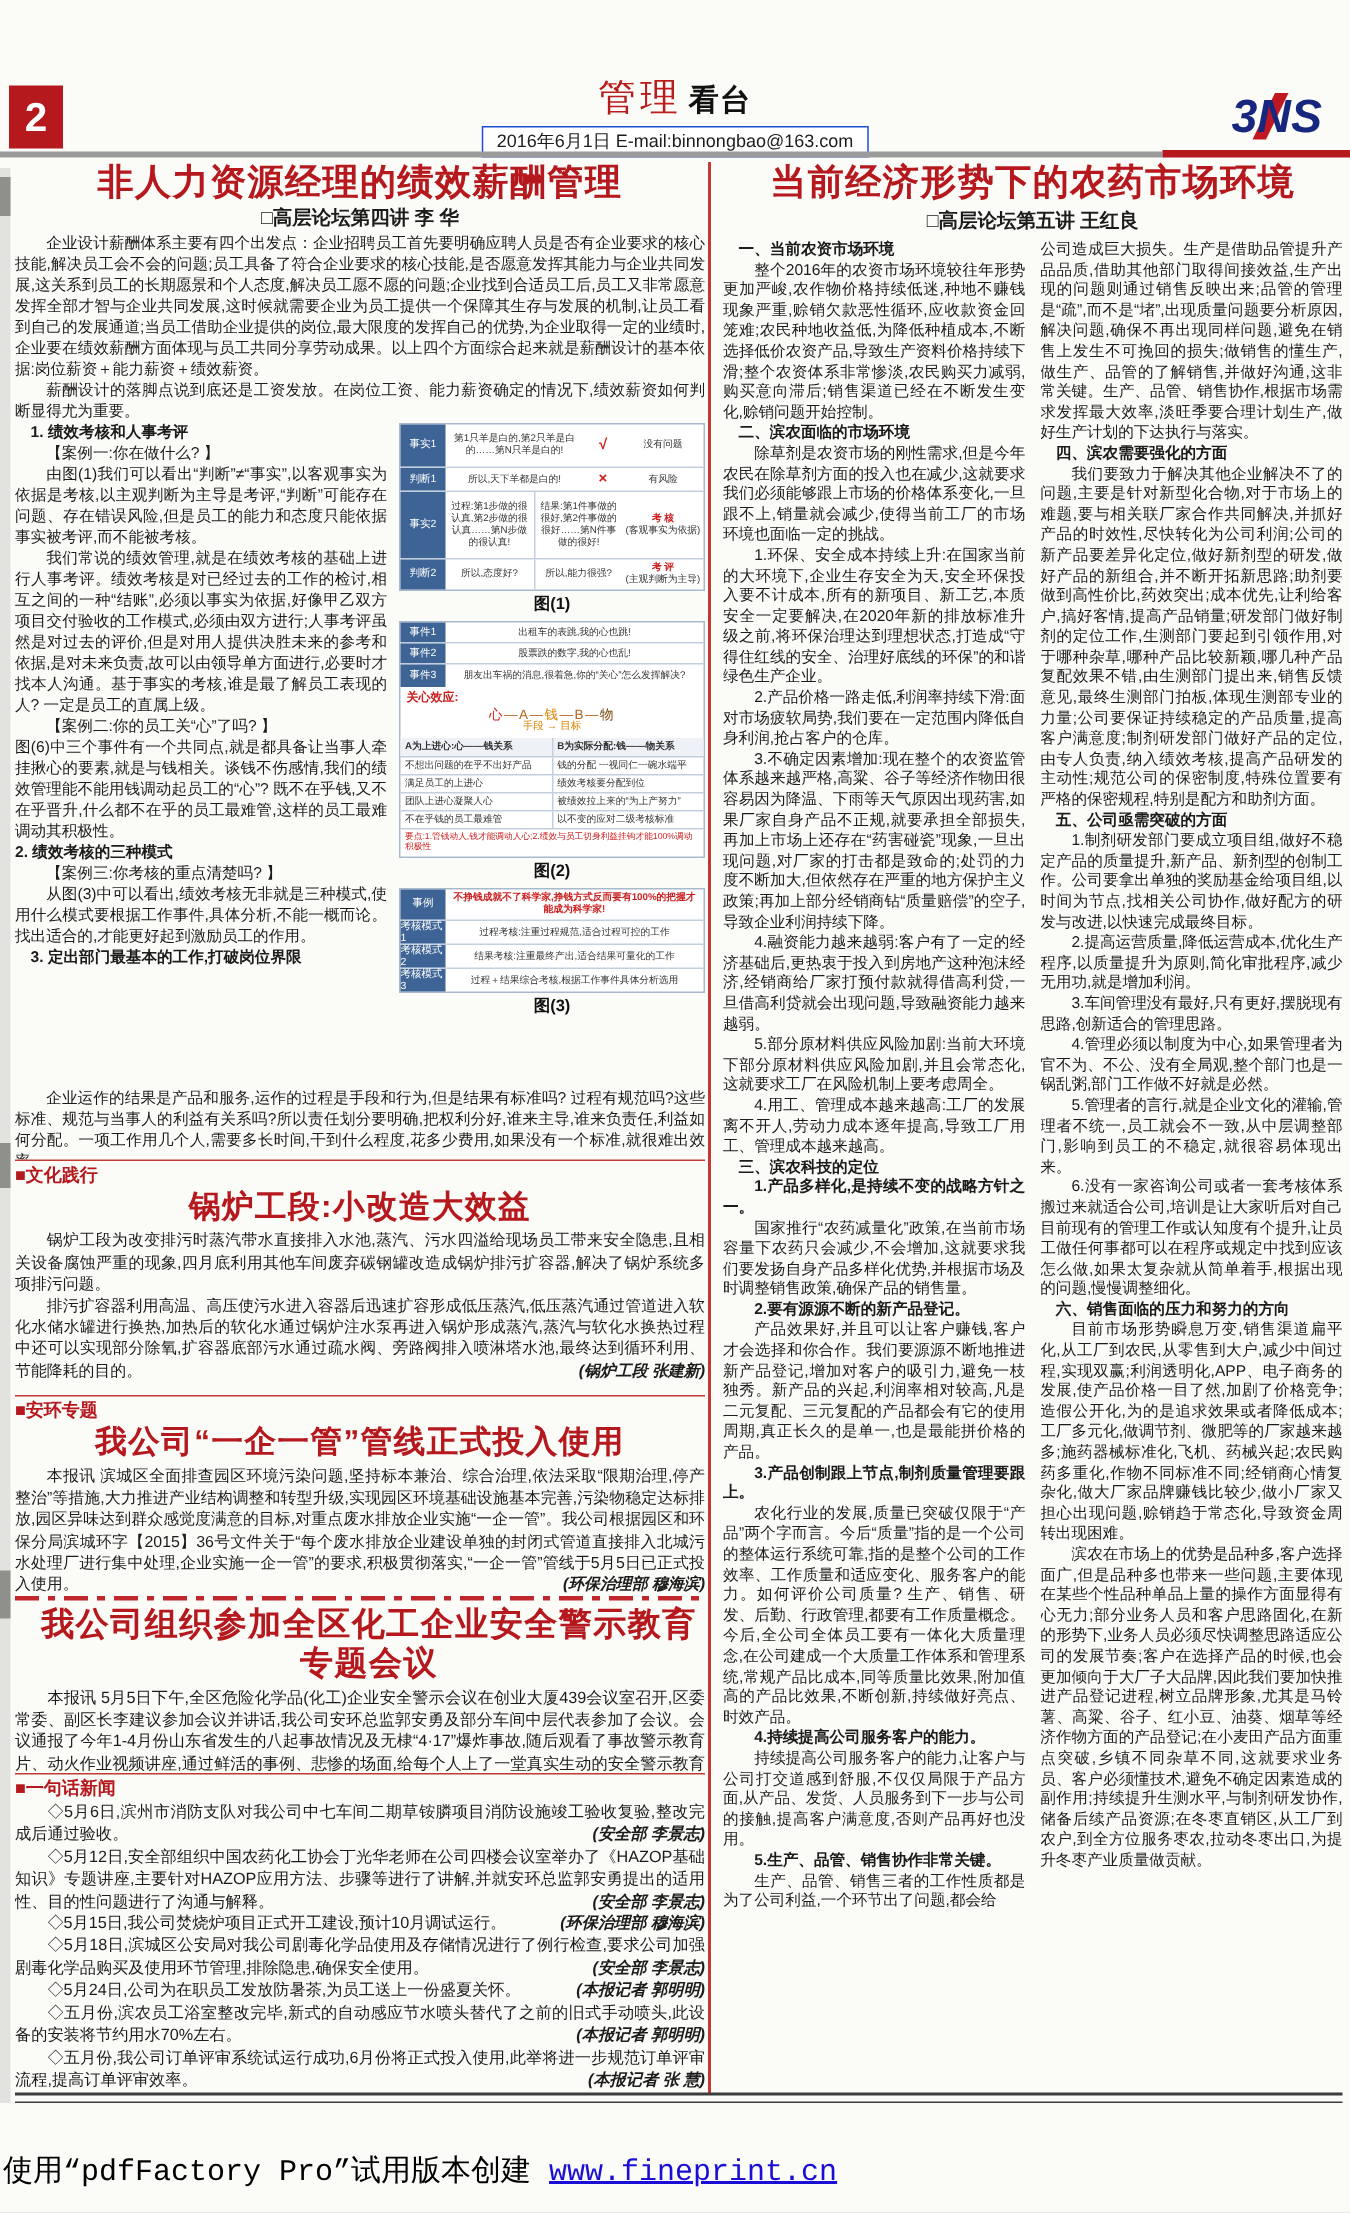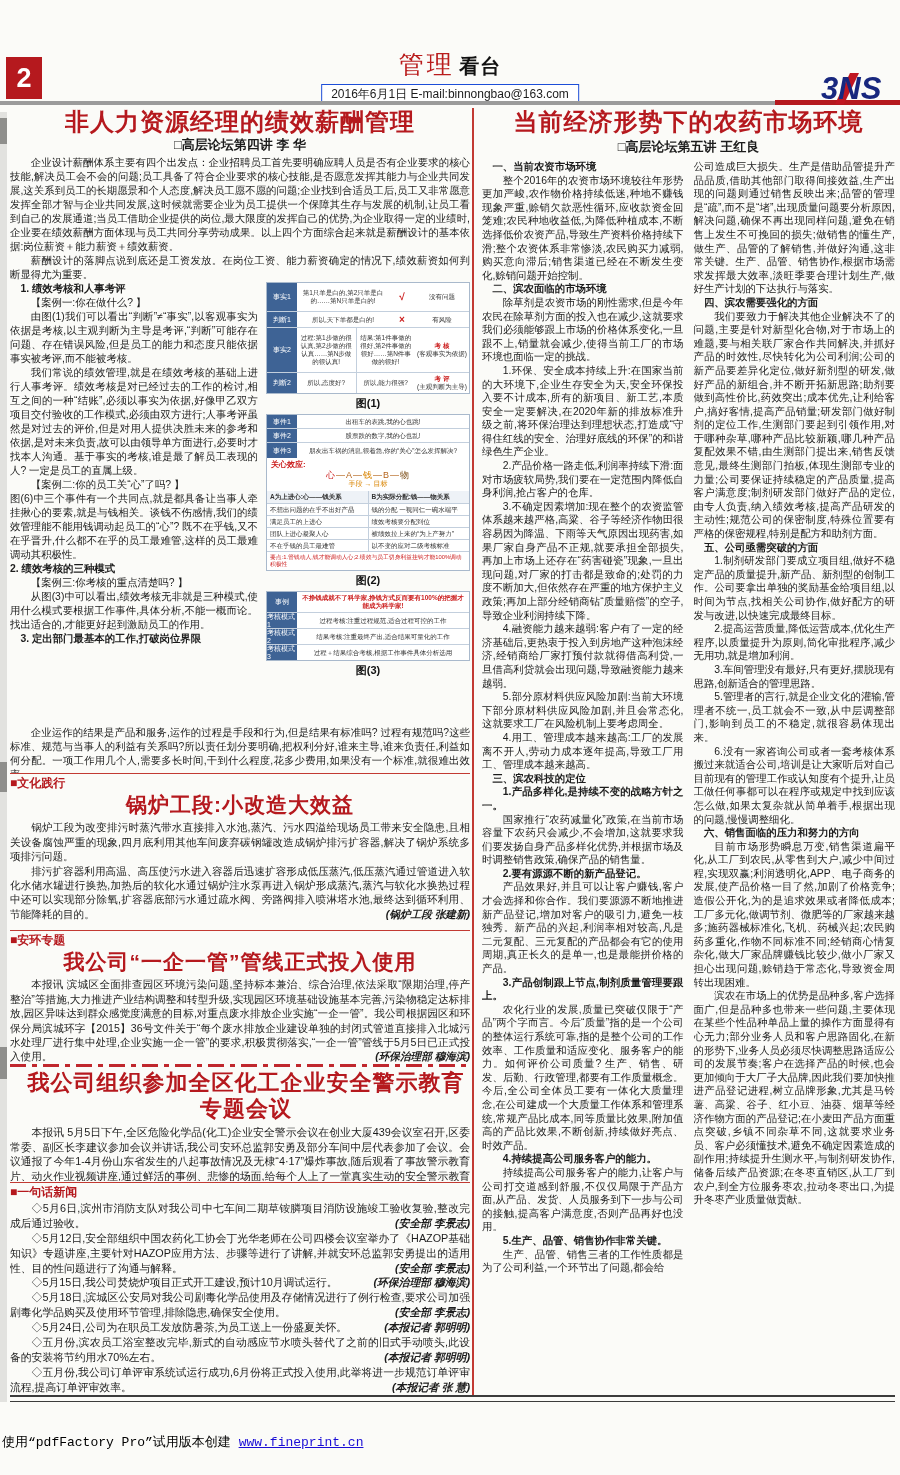--- a/index.html
+++ b/index.html
@@ -68,23 +68,23 @@
   .meeting{top:1064px;height:117px;font-size:10.8px;line-height:14.6px;}
   .meeting .art-title{font-size:22px;line-height:26px;margin:3px 0 3px 12px;}
   .news{top:1182px;height:212px;font-size:10.8px;line-height:14.9px;}
   
   .a2{left:482px;top:108px;width:413px;height:1288px;overflow:hidden;}
   .a2 .art-title{font-size:24px;line-height:28px;}
   .a2cols{display:flex;gap:10px;margin-top:4px;}
   .a2col{flex:1;font-size:10.4px;line-height:13.6px;height:1228px;overflow:hidden;}
   
   .botrule{left:10px;top:1395px;width:885px;height:4px;border-top:2px solid #3c3c3c;border-bottom:1px solid #3c3c3c;}
-  .watermark{left:2px;top:1433px;font-family:"Liberation Mono",monospace;font-size:13px;color:#000;white-space:nowrap;}
+  .watermark{left:2px;top:1433px;font-family:"Liberation Mono",monospace;font-size:20px;color:#000;white-space:nowrap;}
   .watermark a{color:#1a0dd6;text-decoration:underline;}
-  .logo{right:8px;top:68px;}
+  .logo{right:8px;top:57px;}
 </style>
 </head>
 <body>
 
 <div class="page">
 
   <div class="abs pagenum">2</div>
   <div class="abs masthead">
     <span class="t1">管理</span>
     <span class="t2">看台</span>
@@ -305,20 +305,21 @@
           <p class="para">生产、品管、销售三者的工作性质都是为了公司利益,一个环节出了问题,都会给</p>
         </div>
       <div class="a2col">
           <p class="para noindent">公司造成巨大损失。生产是借助品管提升产品品质,借助其他部门取得间接效益,生产出现的问题则通过销售反映出来;品管的管理是“疏”,而不是“堵”,出现质量问题要分析原因,解决问题,确保不再出现同样问题,避免在销售上发生不可挽回的损失;做销售的懂生产,做生产、品管的了解销售,并做好沟通,这非常关键。生产、品管、销售协作,根据市场需求发挥最大效率,淡旺季要合理计划生产,做好生产计划的下达执行与落实。</p>
           <p class="para h">四、滨农需要强化的方面</p>
           <p class="para">我们要致力于解决其他企业解决不了的问题,主要是针对新型化合物,对于市场上的难题,要与相关联厂家合作共同解决,并抓好产品的时效性,尽快转化为公司利润;公司的新产品要差异化定位,做好新剂型的研发,做好产品的新组合,并不断开拓新思路;助剂要做到高性价比,药效突出;成本优先,让利给客户,搞好客情,提高产品销量;研发部门做好制剂的定位工作,生测部门要起到引领作用,对于哪种杂草,哪种产品比较新颖,哪几种产品复配效果不错,由生测部门提出来,销售反馈意见,最终生测部门拍板,体现生测部专业的力量;公司要保证持续稳定的产品质量,提高客户满意度;制剂研发部门做好产品的定位,由专人负责,纳入绩效考核,提高产品研发的主动性;规范公司的保密制度,特殊位置要有严格的保密规程,特别是配方和助剂方面。</p>
           <p class="para h">五、公司亟需突破的方面</p>
           <p class="para">1.制剂研发部门要成立项目组,做好不稳定产品的质量提升,新产品、新剂型的创制工作。公司要拿出单独的奖励基金给项目组,以时间为节点,找相关公司协作,做好配方的研发与改进,以快速完成最终目标。</p>
           <p class="para">2.提高运营质量,降低运营成本,优化生产程序,以质量提升为原则,简化审批程序,减少无用功,就是增加利润。</p>
           <p class="para">3.车间管理没有最好,只有更好,摆脱现有思路,创新适合的管理思路。</p>
+          <p class="para">4.管理必须以制度为中心,如果管理者为官不为、不公、没有全局观,整个部门也是一锅乱粥,部门工作做不好就是必然。</p>
           <p class="para">5.管理者的言行,就是企业文化的灌输,管理者不统一,员工就会不一致,从中层调整部门,影响到员工的不稳定,就很容易体现出来。</p>
           <p class="para">6.没有一家咨询公司或者一套考核体系搬过来就适合公司,培训是让大家听后对自己目前现有的管理工作或认知度有个提升,让员工做任何事都可以在程序或规定中找到应该怎么做,如果太复杂就从简单着手,根据出现的问题,慢慢调整细化。</p>
           <p class="para h">六、销售面临的压力和努力的方向</p>
           <p class="para">目前市场形势瞬息万变,销售渠道扁平化,从工厂到农民,从零售到大户,减少中间过程,实现双赢;利润透明化,APP、电子商务的发展,使产品价格一目了然,加剧了价格竞争;造假公开化,为的是追求效果或者降低成本;工厂多元化,做调节剂、微肥等的厂家越来越多;施药器械标准化,飞机、药械兴起;农民购药多重化,作物不同标准不同;经销商心情复杂化,做大厂家品牌赚钱比较少,做小厂家又担心出现问题,赊销趋于常态化,导致资金周转出现困难。</p>
           <p class="para">滨农在市场上的优势是品种多,客户选择面广,但是品种多也带来一些问题,主要体现在某些个性品种单品上量的操作方面显得有心无力;部分业务人员和客户思路固化,在新的形势下,业务人员必须尽快调整思路适应公司的发展节奏;客户在选择产品的时候,也会更加倾向于大厂子大品牌,因此我们要加快推进产品登记进程,树立品牌形象,尤其是马铃薯、高粱、谷子、红小豆、油葵、烟草等经济作物方面的产品登记;在小麦田产品方面重点突破,乡镇不同杂草不同,这就要求业务员、客户必须懂技术,避免不确定因素造成的副作用;持续提升生测水平,与制剂研发协作,储备后续产品资源;在冬枣直销区,从工厂到农户,到全方位服务枣农,拉动冬枣出口,为提升冬枣产业质量做贡献。</p>
         </div>
     </div>
   </div>
 
   <div class="abs botrule"></div>

